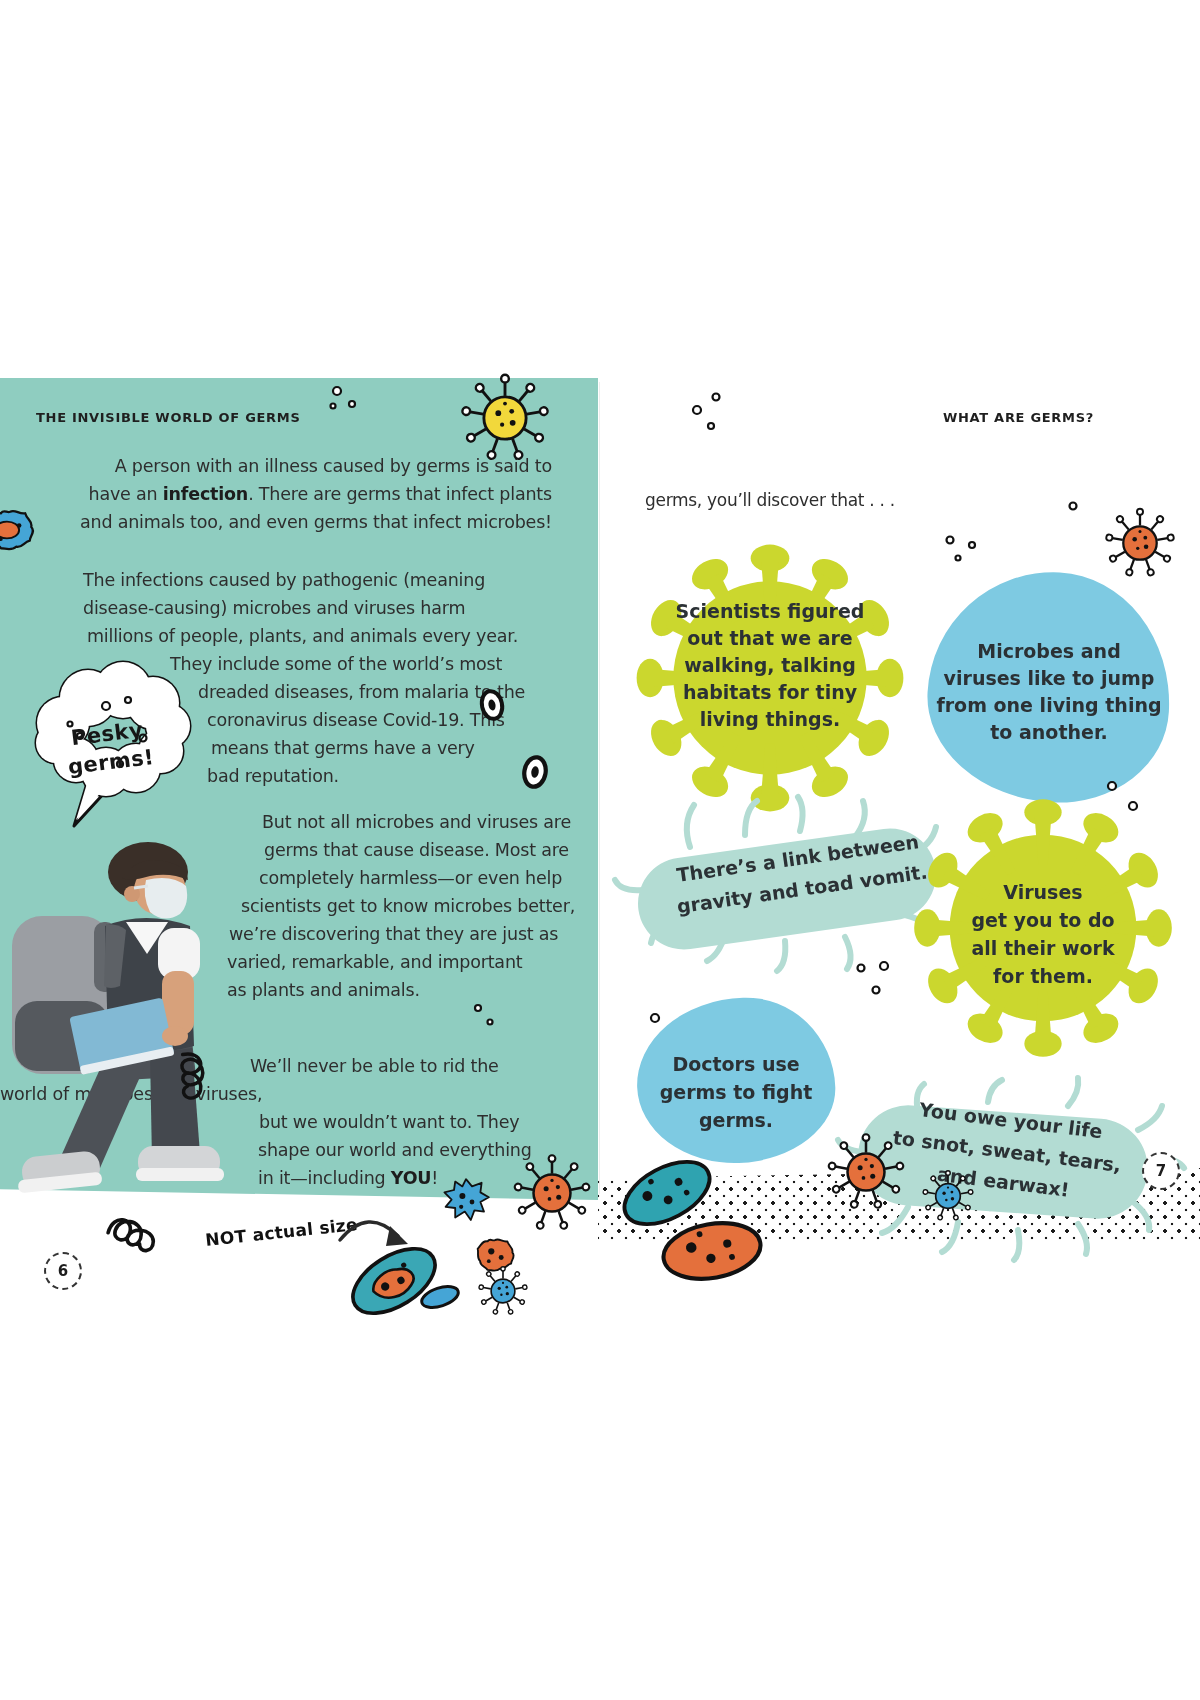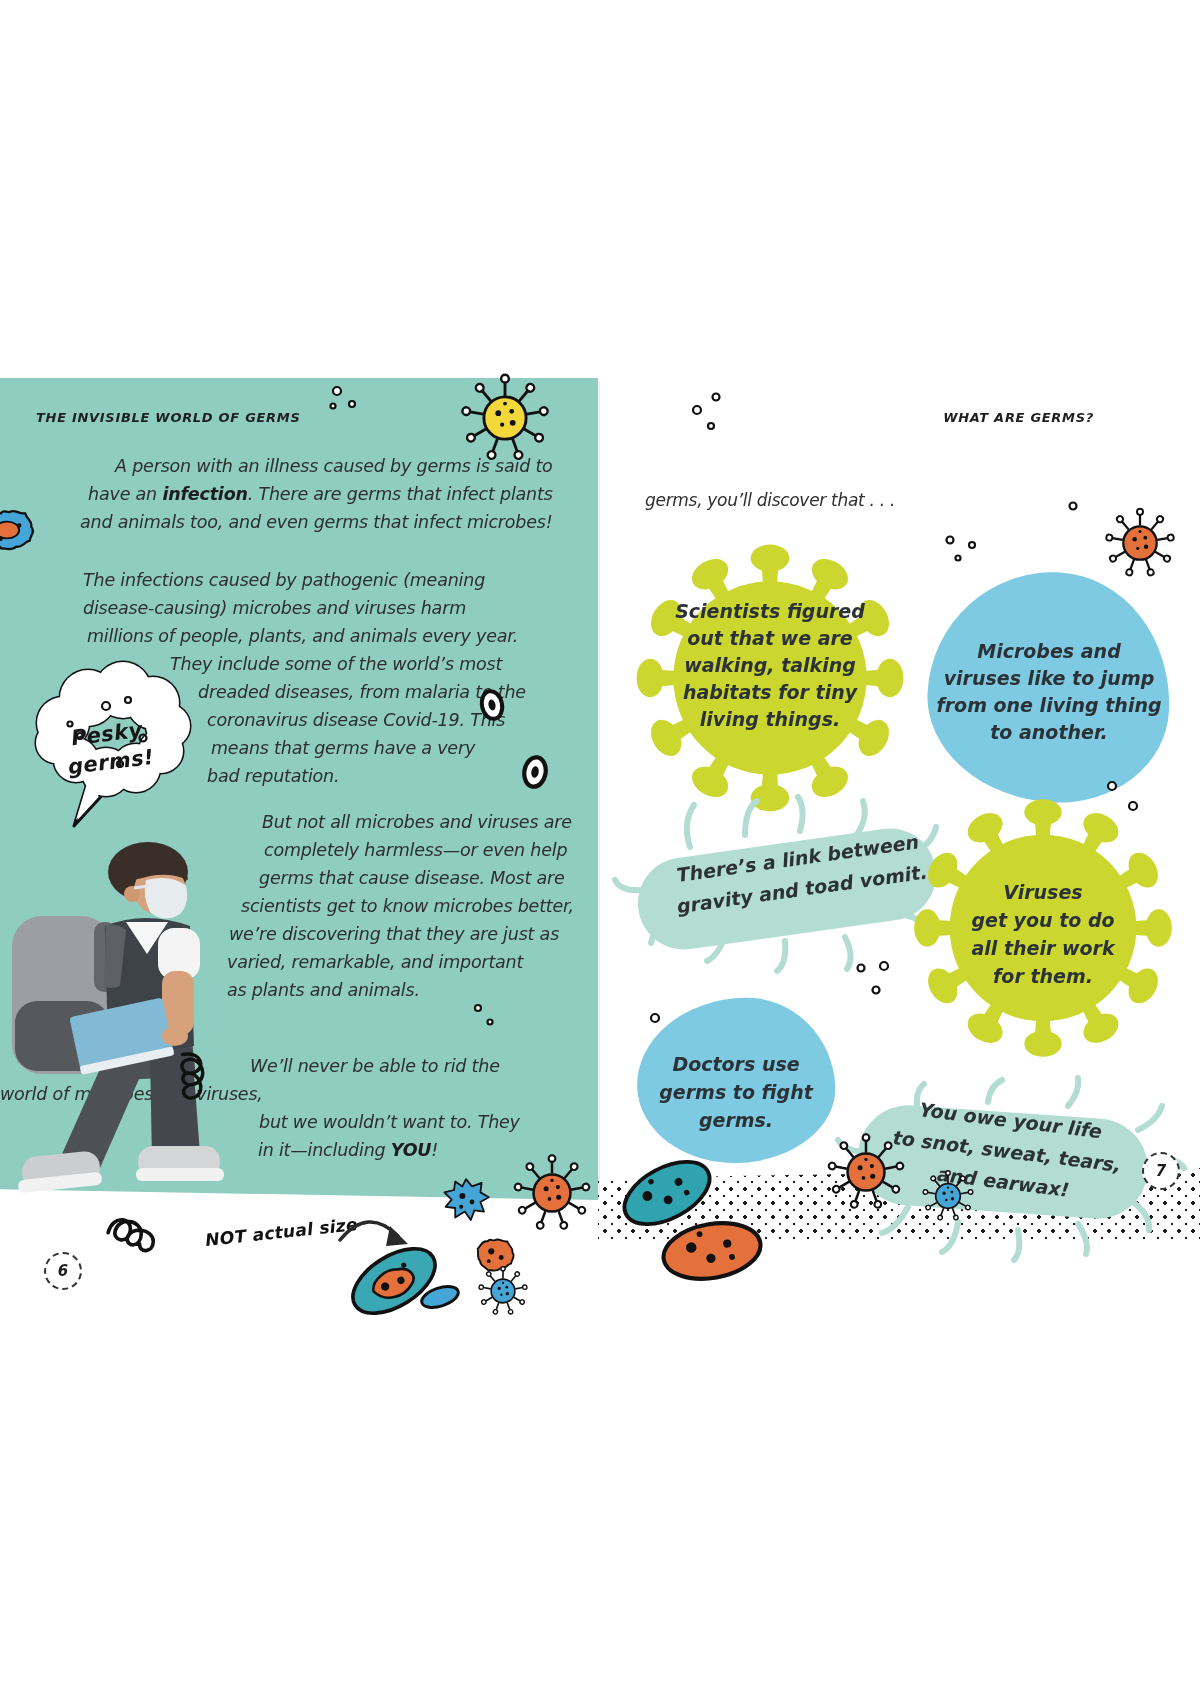--- a/index.html
+++ b/index.html
@@ -1,17 +1,17 @@
 <!DOCTYPE html>
 <html><head>
 <meta charset="utf-8">
 <style>
   html,body{margin:0;padding:0;background:#fff;}
   .canvas{position:relative;width:1200px;height:1444px;background:#fff;overflow:hidden;
-          font-family:"DejaVu Sans","Liberation Sans",sans-serif;font-style:italic;}
+          font-family:"DejaVu Sans","Liberation Sans",sans-serif;}
   .abs{position:absolute;}
   .teal-page{position:absolute;left:0;top:378px;width:598px;height:822px;background:#8fcdc0;
              clip-path:polygon(0 0,100% 0,100% 100%,0 98.7%);}
   .gutter{position:absolute;left:599px;top:382px;width:1px;height:812px;background:rgba(0,0,0,.07);}
   .hdr{position:absolute;font-size:13px;font-weight:bold;letter-spacing:.7px;color:#1f1f1f;white-space:nowrap;}
   .para{position:absolute;}
   .bl{white-space:nowrap;height:28px;line-height:28px;font-size:17.5px;letter-spacing:-.2px;color:#2e2e2e;}
   .bl b{font-weight:bold;color:#1d1d1d;}
   .p2 .bl:nth-child(1){padding-left:3px}.p2 .bl:nth-child(2){padding-left:3px}
   .p2 .bl:nth-child(3){padding-left:7px}.p2 .bl:nth-child(4){padding-left:90px}
@@ -122,32 +122,33 @@
     <div class="bl">millions of people, plants, and animals every year.</div>
     <div class="bl">They include some of the world’s most</div>
     <div class="bl">dreaded diseases, from malaria to the</div>
     <div class="bl">coronavirus disease Covid-19. This</div>
     <div class="bl">means that germs have a very</div>
     <div class="bl">bad reputation.</div>
   </div>
 
   <div class="para p3" style="left:0;top:808px;margin-left:41px;">
     <div class="bl">But not all microbes and viruses are</div>
+    <div class="bl">germs that cause disease. Most are</div>
     <div class="bl">completely harmless—or even help</div>
-    <div class="bl">germs that cause disease. Most are</div>
     <div class="bl">scientists get to know microbes better,</div>
     <div class="bl">we’re discovering that they are just as</div>
     <div class="bl">varied, remarkable, and important</div>
     <div class="bl">as plants and animals.</div>
   </div>
 
   <div class="para p4" style="left:0;top:1052px;">
     <div class="bl">We’ll never be able to rid the</div>
     <div class="bl">world of microbes and viruses,</div>
     <div class="bl">but we wouldn’t want to. They</div>
+    <div class="bl">shape our world and everything</div>
     <div class="bl"><span>in it—including </span><b>YOU</b><span>!</span></div>
   </div>
 
   <svg class="abs" style="left:18px;top:648px;width:170px;height:185px" viewBox="0 0 170 185">
     <g stroke="#111" stroke-width="3" fill="#fff" stroke-linejoin="round">
       <polygon points="70,132 56,178 100,130"></polygon>
       <circle cx="45" cy="75" r="26"></circle>
         <circle cx="70" cy="50" r="28"></circle>
         <circle cx="105" cy="42" r="28"></circle>
       <circle cx="135" cy="55" r="26"></circle>

